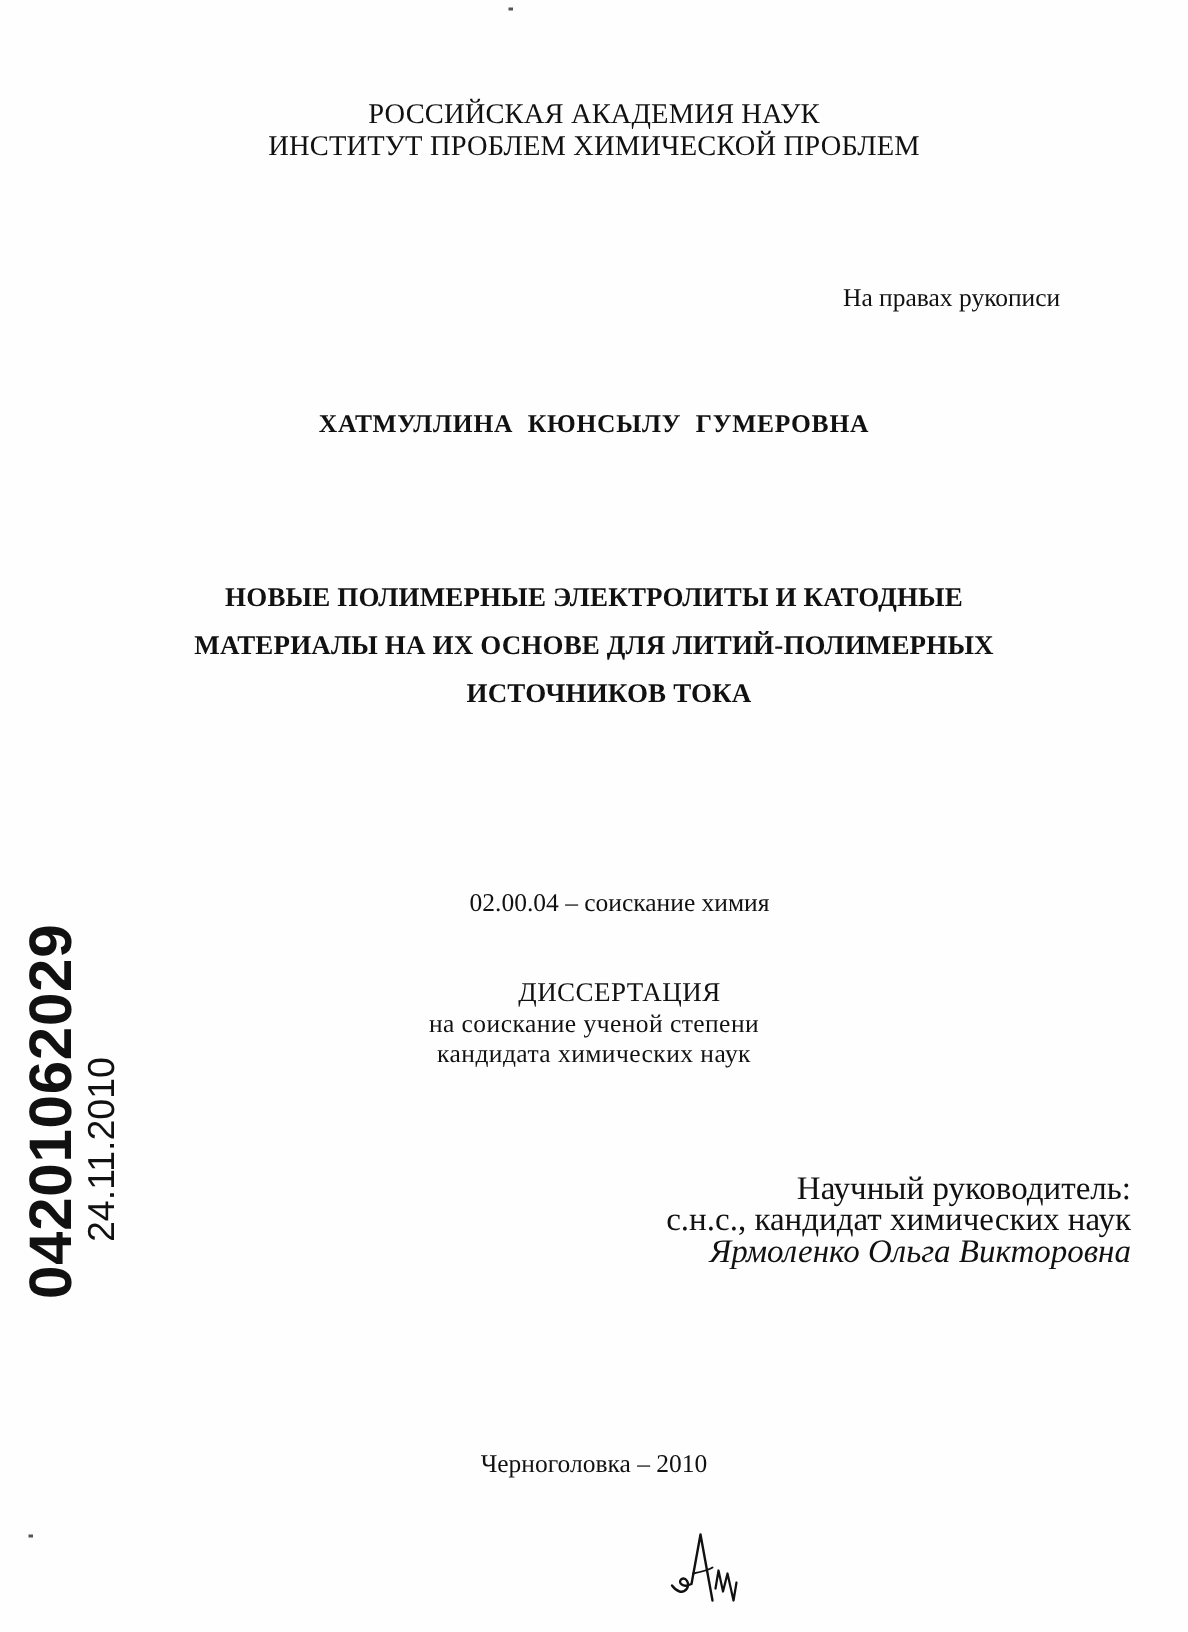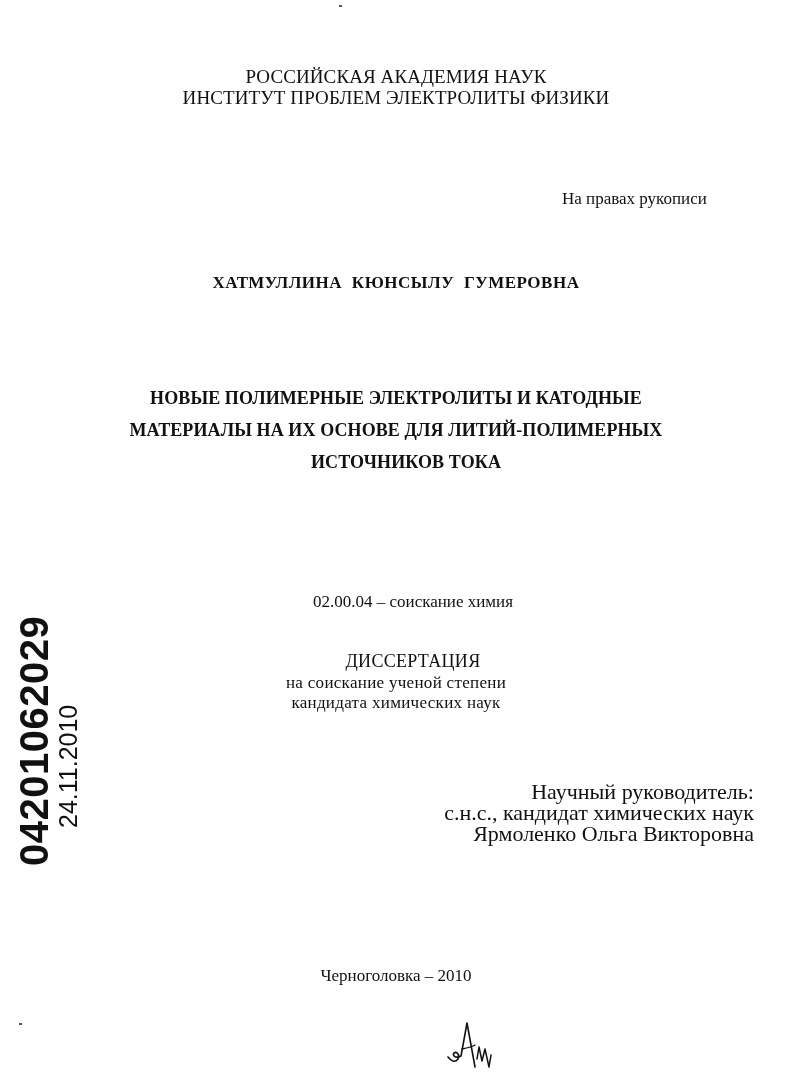--- a/index.html
+++ b/index.html
@@ -101,21 +101,21 @@
   </style>
 </head>
 <body>
 
 <div class="page">
 
   <span class="speck" style="left:339px;top:5px;"></span>
   <span class="speck" style="left:19px;top:1023px;"></span>
 
   <div class="abs center org-line" style="top:66px;">РОССИЙСКАЯ АКАДЕМИЯ НАУК</div>
-  <div class="abs center org-line" style="top:87px;">ИНСТИТУТ ПРОБЛЕМ ЭЛЕКТРОЛИТЫ ФИЗИКИ</div>
+  <div class="abs center org-line" style="top:87px;">ИНСТИТУТ ПРОБЛЕМ ХИМИЧЕСКОЙ ПРОБЛЕМ</div>
 
   <div class="abs manuscript" style="left:562px;top:189px;">На правах рукописи</div>
 
   <div class="abs center author" style="top:273px;">ХАТМУЛЛИНА  КЮНСЫЛУ  ГУМЕРОВНА</div>
 
   <div>
     <div class="abs center title-line" style="top:388px;">НОВЫЕ ПОЛИМЕРНЫЕ ЭЛЕКТРОЛИТЫ И КАТОДНЫЕ</div>
     <div class="abs center title-line" style="top:420px;">МАТЕРИАЛЫ НА ИХ ОСНОВЕ ДЛЯ ЛИТИЙ-ПОЛИМЕРНЫХ</div>
     <div class="abs center title-line" style="top:452px;margin-left:10px;">ИСТОЧНИКОВ ТОКА</div>
   </div>
@@ -124,21 +124,21 @@
 
   <div>
     <div class="abs center degree-type" style="top:651px;margin-left:17px;">ДИССЕРТАЦИЯ</div>
     <div class="abs center degree-line" style="top:673px;">на соискание ученой степени</div>
     <div class="abs center degree-line" style="top:693px;">кандидата химических наук</div>
   </div>
 
   <div>
     <div class="abs supervisor-line" style="top:779px;">Научный руководитель:</div>
     <div class="abs supervisor-line" style="top:800px;">с.н.с., кандидат химических наук</div>
-    <div class="abs supervisor-line" style="top:821px;">Ярмоленко Ольга Викторовна</div>
+    <div class="abs supervisor-line" style="top:821px;font-style:italic;">Ярмоленко Ольга Викторовна</div>
   </div>
 
   <div class="abs center place-year" style="top:966px;">Черноголовка – 2010</div>
 
   <div class="stamp stamp-number">04201062029</div>
   <div class="stamp stamp-date">24.11.2010</div>
 
   <svg class="signature" viewBox="0 0 60 55">
     <path d="M3 42 C 6 46, 10 48, 13 44 C 15 40, 12 36, 9 38 C 7 40, 10 44, 16 41 L 22 8 L 30 52" fill="none" stroke="#111" stroke-width="1.6" stroke-linecap="round" stroke-linejoin="round"></path>
     <path d="M17 34 C 22 33, 27 32, 30 30" fill="none" stroke="#111" stroke-width="1.3" stroke-linecap="round"></path>

